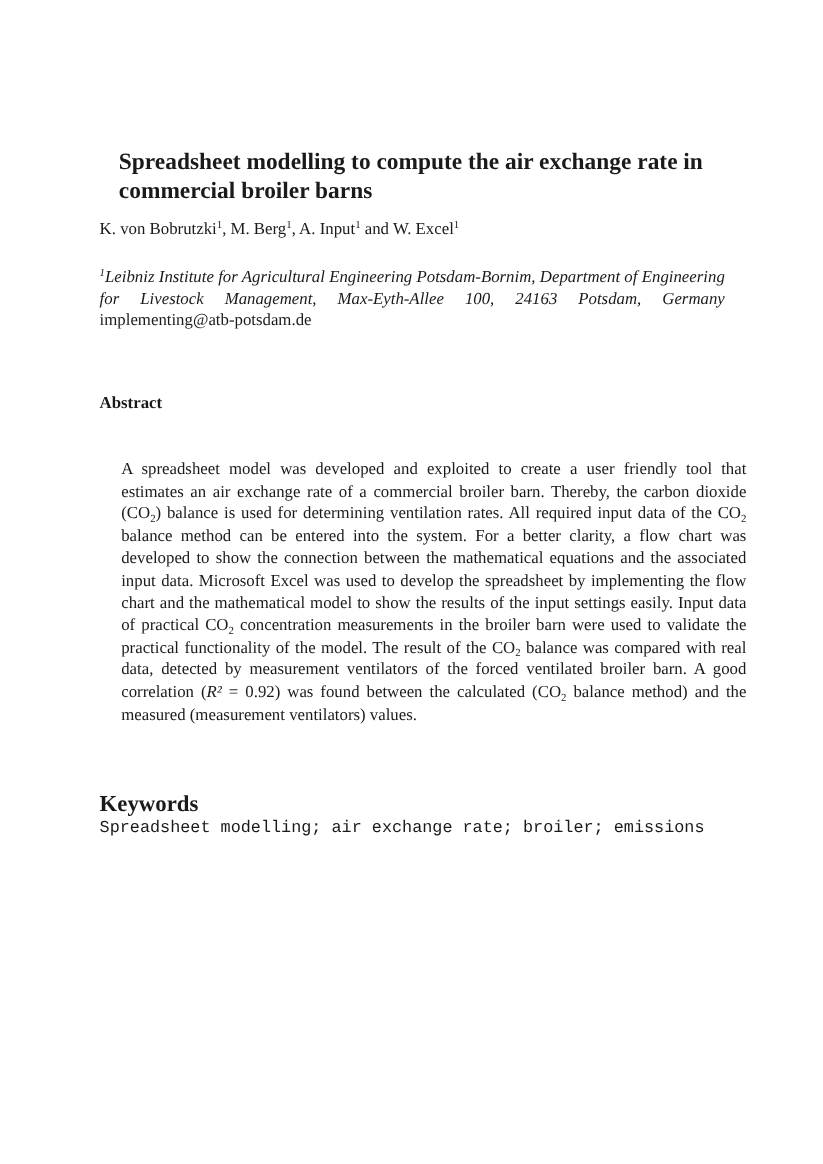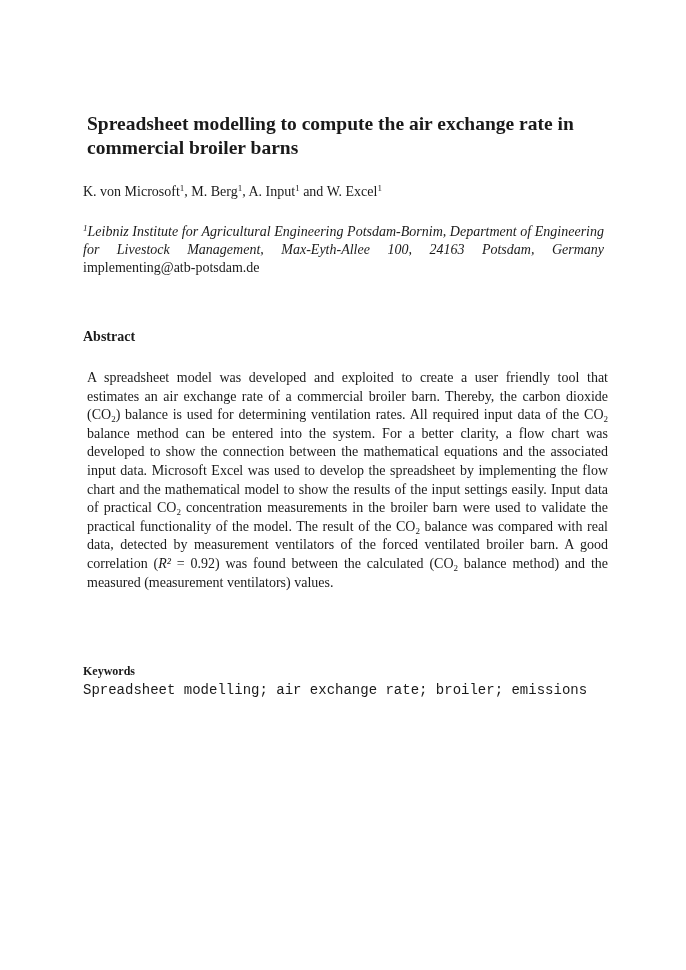--- a/index.html
+++ b/index.html
@@ -4,60 +4,60 @@
 <style>
   html, body { margin: 0; padding: 0; background: #ffffff; }
   body {
     width: 686px; height: 970px; position: relative; overflow: hidden;
     font-family: "Liberation Serif", "DejaVu Serif", serif;
     color: #1a1a1a;
   }
   .page { position: absolute; left: 83px; top: 0; width: 521px; }
   .title {
     position: absolute; top: 108px; left: 0; width: 530px;
-    font-weight: bold; font-size: 19.5px; line-height: 24px; margin: 4px;
+    font-weight: bold; font-size: 19.5px; line-height: 24px; margin: 16px;
   }
   .authors {
     position: absolute; top: 183px; left: 0; width: 521px;
     font-size: 14px; line-height: 18px; margin: 0;
   }
   .affil {
     position: absolute; top: 223px; left: 0; width: 521px;
     font-size: 14px; line-height: 18px; margin: 0; text-align: justify;
     text-align-last: left;
   }
   .affil .it { font-style: italic; }
   sup { font-size: 9px; line-height: 0; vertical-align: 5px; }
   sub { font-size: 9px; line-height: 0; vertical-align: -3px; }
   .abs-head {
     position: absolute; top: 328px; left: 0;
     font-weight: bold; font-size: 14px; line-height: 18px; margin: 0;
   }
   .abstract {
     position: absolute; top: 365px; left: 0; width: 521px;
-    font-size: 14px; line-height: 18.6px; margin: 4px;
+    font-size: 14px; line-height: 18.6px; margin: 18px;
     text-align: justify; text-align-last: left;
   }
   .kw-head {
     position: absolute; top: 662px; left: 0;
-    font-weight: bold; font-size: 12px; line-height: 18px; margin: 0;
+    font-weight: bold; font-size: 19px; line-height: 18px; margin: 0;
   }
   .keywords {
     position: absolute; top: 681px; left: 0; width: 521px;
     font-size: 14px; line-height: 18px; margin: 0; font-family: Liberation Mono, monospace;
   }
 </style>
 </head>
 <body>
 
 <div class="page">
   <h1 class="title">Spreadsheet modelling to compute the air exchange rate in commercial broiler barns</h1>
 
   <p class="authors">
-    <span>K. von Microsoft</span><sup>1</sup><span>, </span><span>M. Berg</span><sup>1</sup><span>, </span><span>A. Input</span><sup>1</sup><span> and </span><span>W. Excel</span><sup>1</sup>
+    <span>K. von Bobrutzki</span><sup>1</sup><span>, </span><span>M. Berg</span><sup>1</sup><span>, </span><span>A. Input</span><sup>1</sup><span> and </span><span>W. Excel</span><sup>1</sup>
   </p>
 
   <p class="affil">
     <sup class="it">1</sup><span class="it">Leibniz Institute for Agricultural Engineering Potsdam-Bornim, Department of Engineering for Livestock Management, Max-Eyth-Allee 100, 24163 Potsdam, Germany</span> <span>implementing@atb-potsdam.de</span>
   </p>
 
   <h2 class="abs-head">Abstract</h2>
 
   <p class="abstract"><span>A spreadsheet model was developed and exploited to create a user friendly tool that estimates an air exchange rate of a commercial broiler barn. Thereby, the carbon dioxide (CO</span><sub>2</sub><span>) balance is used for determining ventilation rates. All required input data of the CO</span><sub>2</sub><span> balance method can be entered into the system. For a better clarity, a flow chart was developed to show the connection between the mathematical equations and the associated input data. Microsoft Excel was used to develop the spreadsheet by implementing the flow chart and the mathematical model to show the results of the input settings easily. Input data of practical CO</span><sub>2</sub><span> concentration measurements in the broiler barn were used to validate the practical functionality of the model. The result of the CO</span><sub>2</sub><span> balance was compared with real data, detected by measurement ventilators of the forced ventilated broiler barn. A good correlation (</span><i>R²</i><span> = 0.92) was found between the calculated (CO</span><sub>2</sub><span> balance method) and the measured (measurement ventilators) values.</span></p>
 

